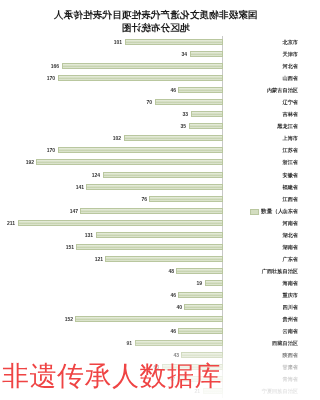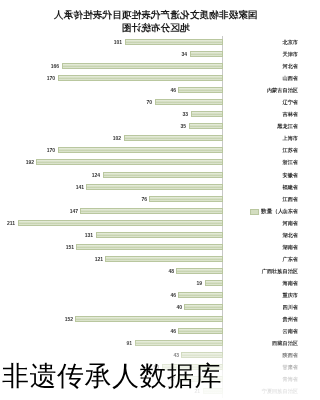--- a/index.html
+++ b/index.html
@@ -96,21 +96,21 @@
     width:7px;height:4px;
     background:#d3ddc0;
     border:.5px solid #b9c79f;
     vertical-align:middle;
     margin-right:2px;
   }
   .watermark{
     position:absolute;
     left:2px;bottom:6px;
     font-size:27px;
-    color:#000000;
+    color:#ef4444;
     letter-spacing:.5px;
     white-space:nowrap;
     font-family:"DejaVu Sans","Liberation Sans",sans-serif;
   }
   .fadebottom{
     position:absolute;left:0;right:0;bottom:0;height:62px;
     background:linear-gradient(to bottom,rgba(255,255,255,0) 0%,rgba(255,255,255,.75) 55%,rgba(255,255,255,.93) 100%);
     pointer-events:none;
   }
 </style>

